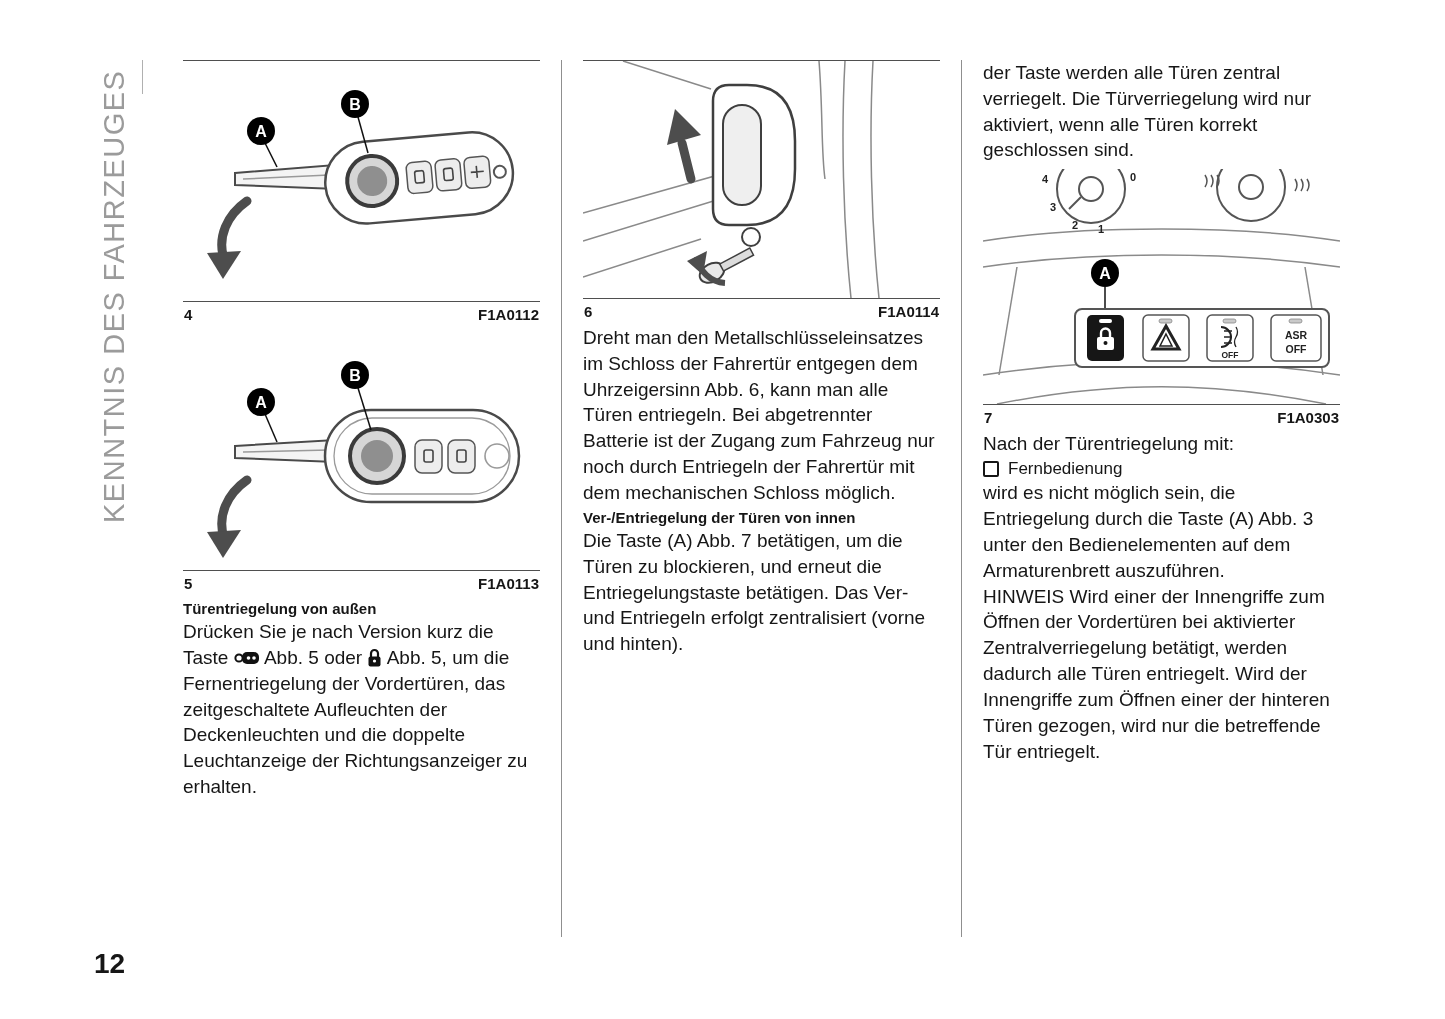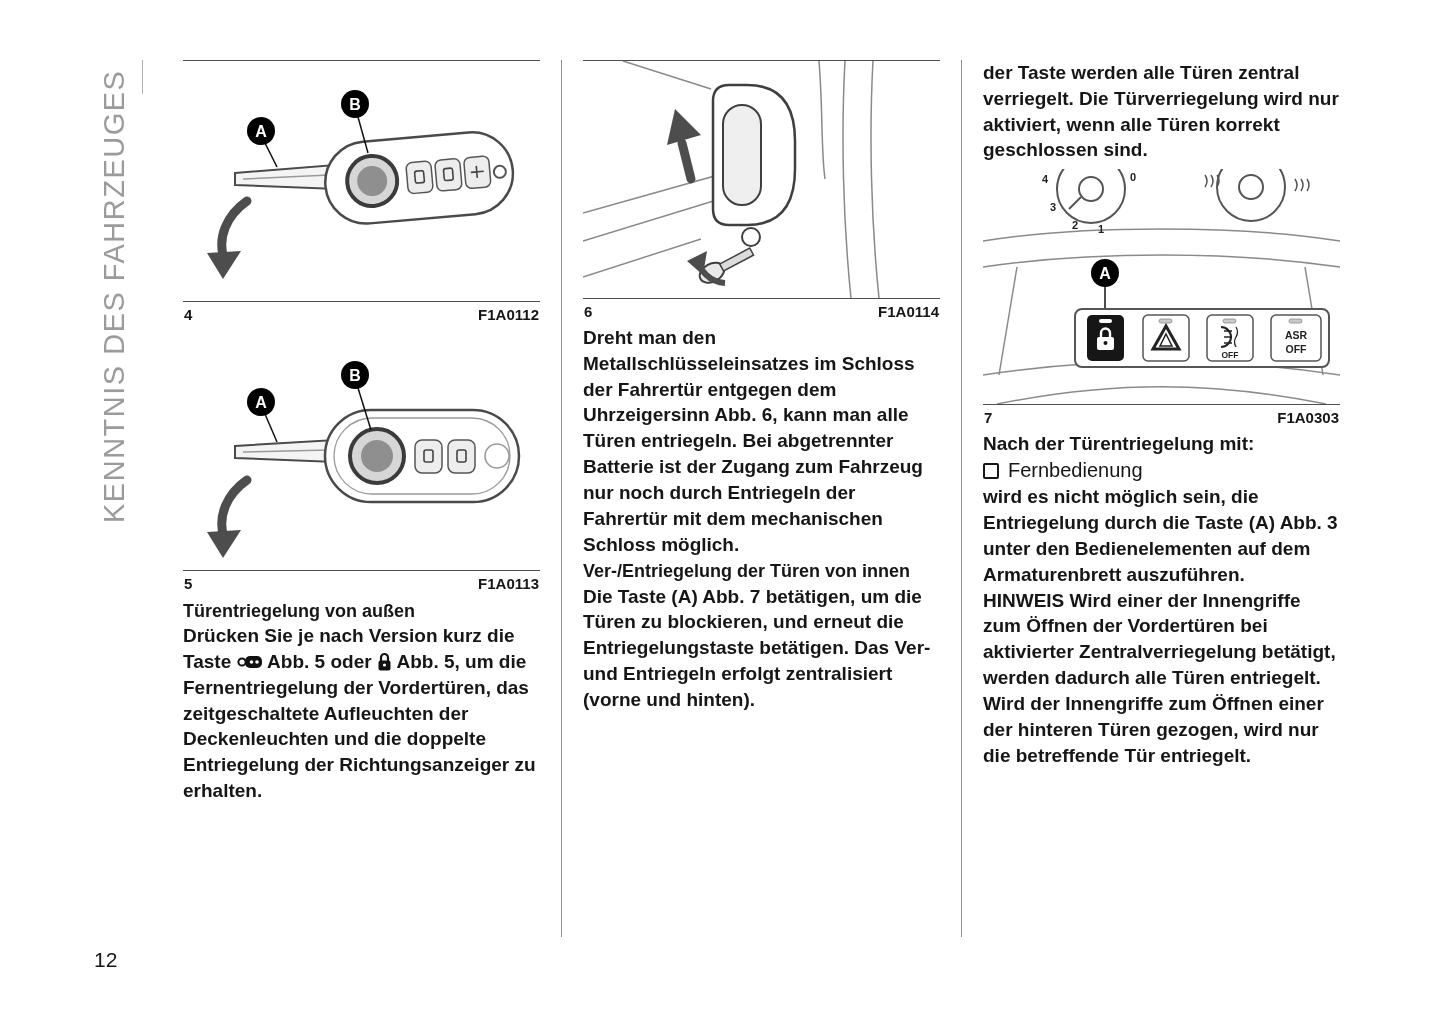--- a/index.html
+++ b/index.html
@@ -25,22 +25,22 @@
   }
   .corner-tick {
     position: absolute;
     left: 142px; top: 60px;
     width: 1px; height: 34px;
     background: #b0b0b0;
   }
   .page-number {
     position: absolute;
     left: 94px; top: 948px;
-    font-size: 21px;
-    font-weight: normal;
+    font-size: 28px;
+    font-weight: bold;
   }
   .col { position: absolute; top: 60px; width: 357px; }
   .col1 { left: 183px; }
   .col2 { left: 583px; }
   .col3 { left: 983px; }
   .vdivider { position: absolute; top: 60px; width: 1px; height: 877px; background: #8f8f8f; }
   .vd1 { left: 561px; }
   .vd2 { left: 961px; }
 
   .fig { border-bottom: 1.5px solid #4f4f4f; }
@@ -48,23 +48,23 @@
   .fig svg { display: block; }
   .figcaption {
     display: flex;
     justify-content: space-between;
     align-items: flex-start;
     font-size: 15px;
     font-weight: bold;
     padding: 4px 1px 5px 1px;
     height: 17px;
   }
-  .heading { font-size: 18px; font-weight: bold; line-height: 1.34; margin: 2px 18px 0 0; }
-  p.body { font-size: 19px; line-height: 1.36; margin: 0; font-weight: bold; }
-  .check-row { display: flex; align-items: center; font-size: 20px; line-height: 1.36; }
+  .heading { font-size: 15px; font-weight: bold; line-height: 1.34; margin: 2px 18px 0 0; }
+  p.body { font-size: 19px; line-height: 1.36; margin: 0; }
+  .check-row { display: flex; align-items: center; font-size: 17px; line-height: 1.36; }
   .checkbox {
     width: 12px; height: 12px;
     border: 2px solid #161616;
     border-radius: 2px;
     margin-right: 9px;
     flex: none;
   }
   .inline-icon svg { vertical-align: -4px; }
   svg text { font-family: "Liberation Sans", sans-serif; }
 </style>
@@ -158,21 +158,21 @@
     <h3 class="heading">Türentriegelung von außen</h3>
     <p class="body"><span>Drücken Sie je nach Version kurz die Taste </span><span class="inline-icon"><svg viewBox="0 0 26 20" width="26" height="20">
             <circle cx="5" cy="10" r="3.6" fill="none" stroke="#111111" stroke-width="2"></circle>
             <rect x="8" y="4" width="17" height="12" rx="5" fill="#111111"></rect>
             <circle cx="14.5" cy="10" r="1.8" fill="#ffffff"></circle>
             <circle cx="20" cy="10" r="1.8" fill="#ffffff"></circle>
           </svg></span><span> Abb. 5 oder </span><span class="inline-icon"><svg viewBox="0 0 15 20" width="15" height="20">
             <path d="M4 9 V5.5 a3.5 3.5 0 0 1 7 0 V9" fill="none" stroke="#111111" stroke-width="2.2"></path>
             <rect x="1.5" y="8.5" width="12" height="10" rx="2" fill="#111111"></rect>
             <circle cx="7.5" cy="13" r="1.6" fill="#ffffff"></circle>
-          </svg></span><span> Abb. 5, um die Fernentriegelung der Vordertüren, das zeitgeschaltete Aufleuchten der Deckenleuchten und die doppelte Entriegelung der Richtungsanzeiger zu erhalten.</span></p>
+          </svg></span><span> Abb. 5, um die Fernentriegelung der Vordertüren, das zeitgeschaltete Aufleuchten der Deckenleuchten und die doppelte Leuchtanzeige der Richtungsanzeiger zu erhalten.</span></p>
   </div>
 
   <div class="col col2">
 
     <div class="fig top">
       <svg viewBox="0 0 357 237" width="357" height="237">
         <g stroke="#8a8a8a" stroke-width="1.5" fill="none">
           <line x1="0" y1="152" x2="185" y2="100"></line>
           <line x1="0" y1="180" x2="150" y2="134"></line>
           <line x1="0" y1="216" x2="118" y2="178"></line>

